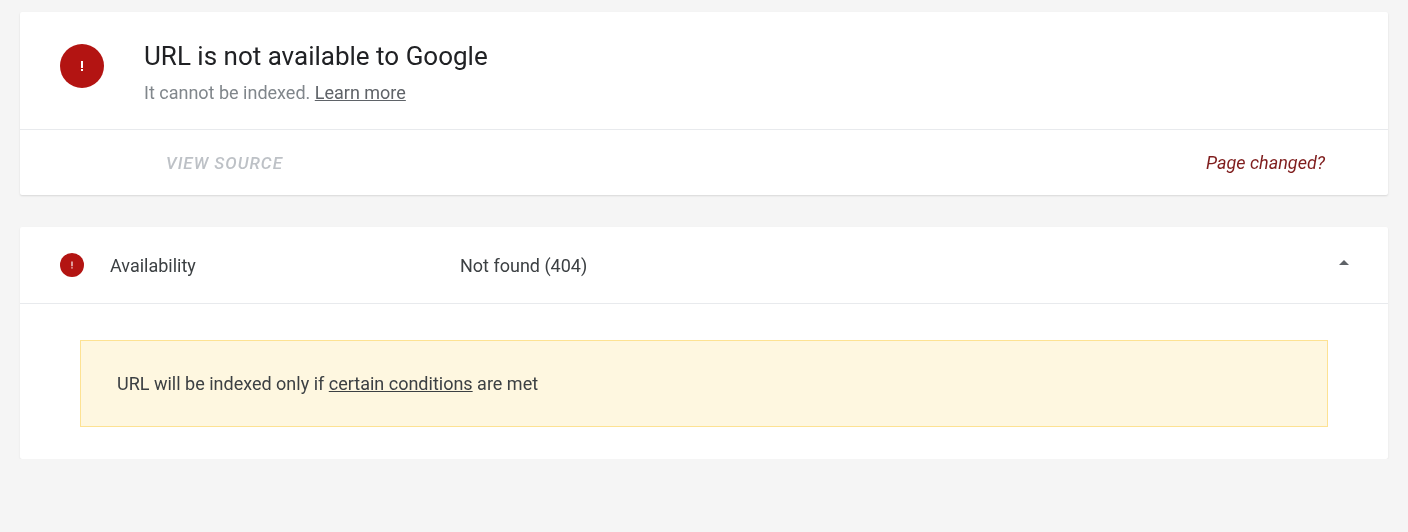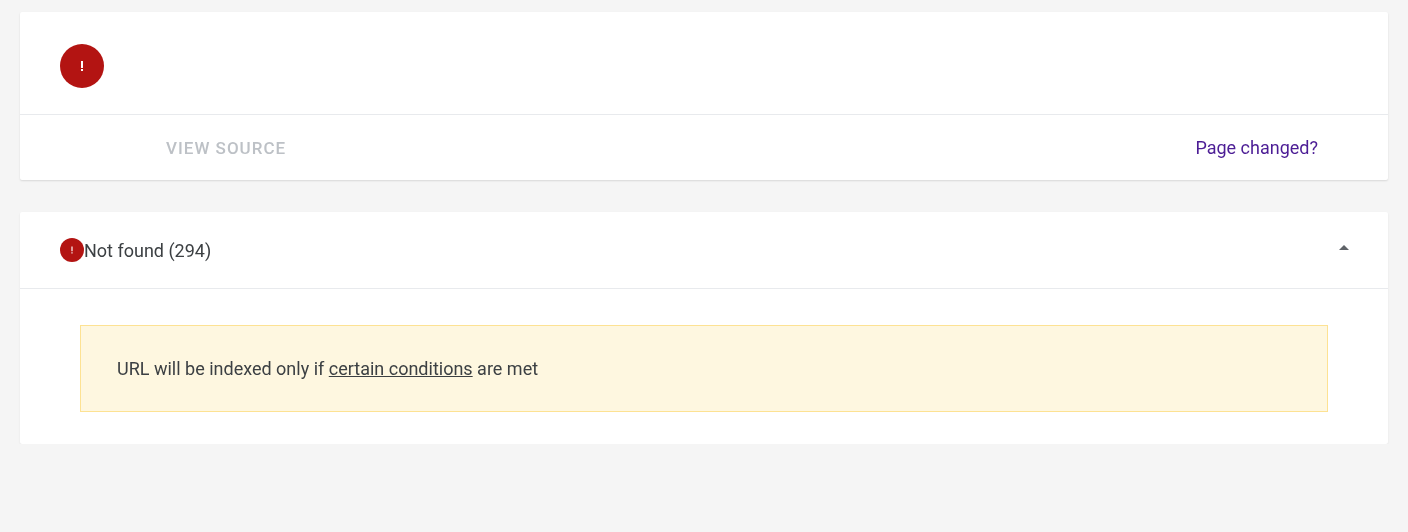--- a/index.html
+++ b/index.html
@@ -34,29 +34,30 @@
     }
     .error-icon-big svg { width: 24px; height: 24px; fill: #fff; }
     .hdr-text { margin-left: 40px; }
     .hdr-title { font-size: 26px; color: #202124; font-weight: 400; line-height: 32px; }
     .hdr-sub { margin-top: 10px; font-size: 18px; color: #80868b; }
     .hdr-sub .lm { color: #5f6368; text-decoration: underline; cursor: pointer; }
     .divider { height: 1px; background: #e8eaed; }
     .action-row {
       display: flex; align-items: center;
       padding: 22px 36px 22px 40px;
+      font-style: italic;
     }
     .vs-btn {
       font-size: 17px; letter-spacing: 1px; font-weight: 500;
       color: #bdc1c6; text-transform: uppercase;
       margin-left: 106px;
       cursor: default;
     }
     .spacer { flex: 1; }
-    .pc-label { font-size: 18px; color: #4c1d95; margin-right: 34px; }
+    .pc-label { font-size: 18px; color: #7f1d1d; margin-right: 27px; }
     .ri-btn {
       font-size: 17px; letter-spacing: 1px; font-weight: 500;
       color: #bdc1c6; text-transform: uppercase;
       cursor: default;
     }
     
     .avail-row {
       display: flex; align-items: center;
       padding: 24px 32px 24px 40px;
       border-bottom: 1px solid #e8eaed;
@@ -85,37 +86,44 @@
 </head>
 <body>
 
 <div class="card">
   <div class="header-row">
     <div class="error-icon-big">
       <svg viewBox="0 0 24 24">
           <path d="M11 7h2v7h-2zm0 8h2v2h-2z"></path>
         </svg>
     </div>
+    <div class="hdr-text">
+      <div class="hdr-title">URL is not available to Google</div>
+      <div class="hdr-sub">
+        <span>It cannot be indexed. </span><span class="lm">Learn more</span>
+      </div>
+    </div>
   </div>
   <div class="divider"></div>
   <div class="action-row">
     <div class="vs-btn">VIEW SOURCE</div>
     <div class="spacer"></div>
     <div class="pc-label">Page changed?</div>
   </div>
 </div>
 
 <div class="card2">
   <div class="avail-row">
     <div class="error-icon-sm">
       <svg viewBox="0 0 24 24">
           <path d="M11 6h2v8h-2zm0 10h2v2h-2z"></path>
         </svg>
     </div>
-    <div class="avail-status">Not found (294)</div>
+    <div class="avail-label">Availability</div>
+    <div class="avail-status">Not found (404)</div>
     <div class="chevron">
       <svg viewBox="0 0 24 24">
           <path d="M7 14l5-5 5 5z"></path>
         </svg>
     </div>
   </div>
   <div class="notice-wrap">
     <div class="notice">
       <span>URL will be indexed only if </span><span class="link">certain conditions</span><span> are met</span>
     </div>

